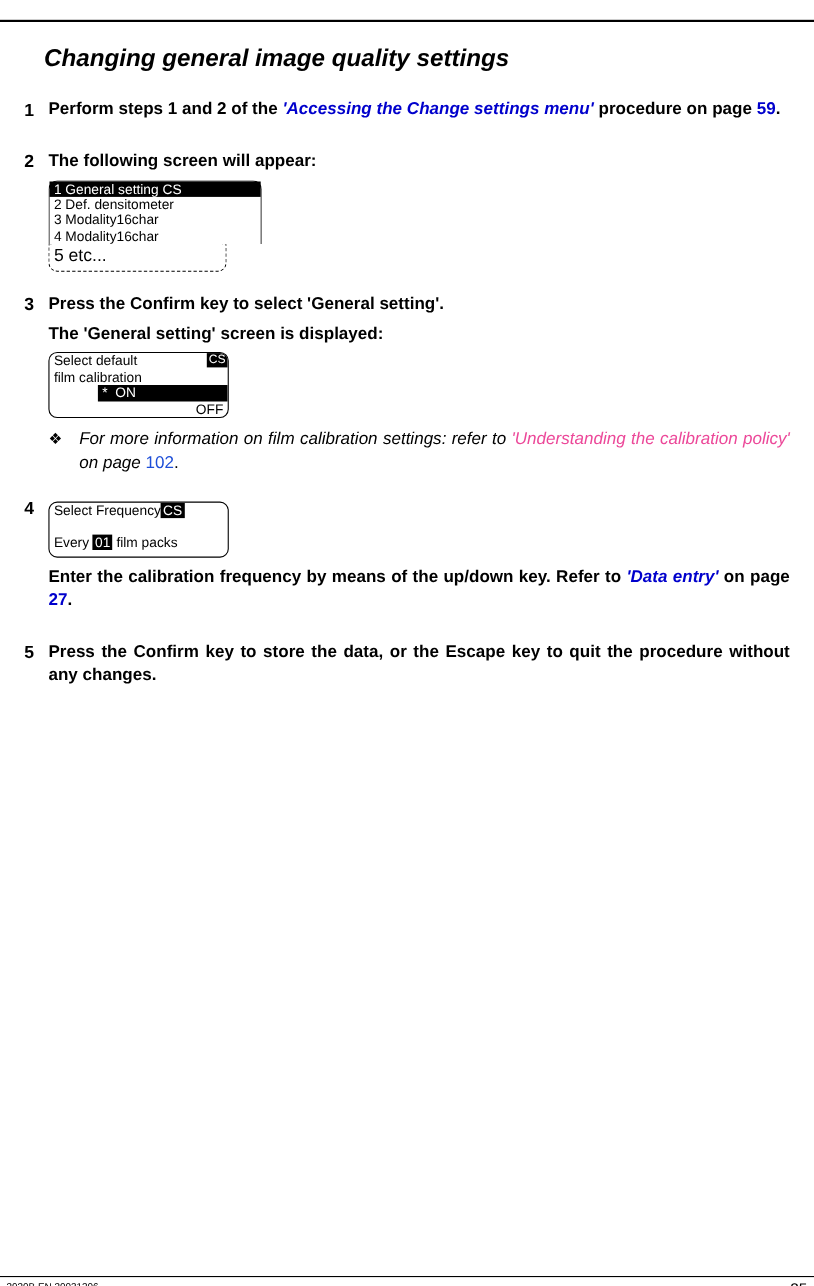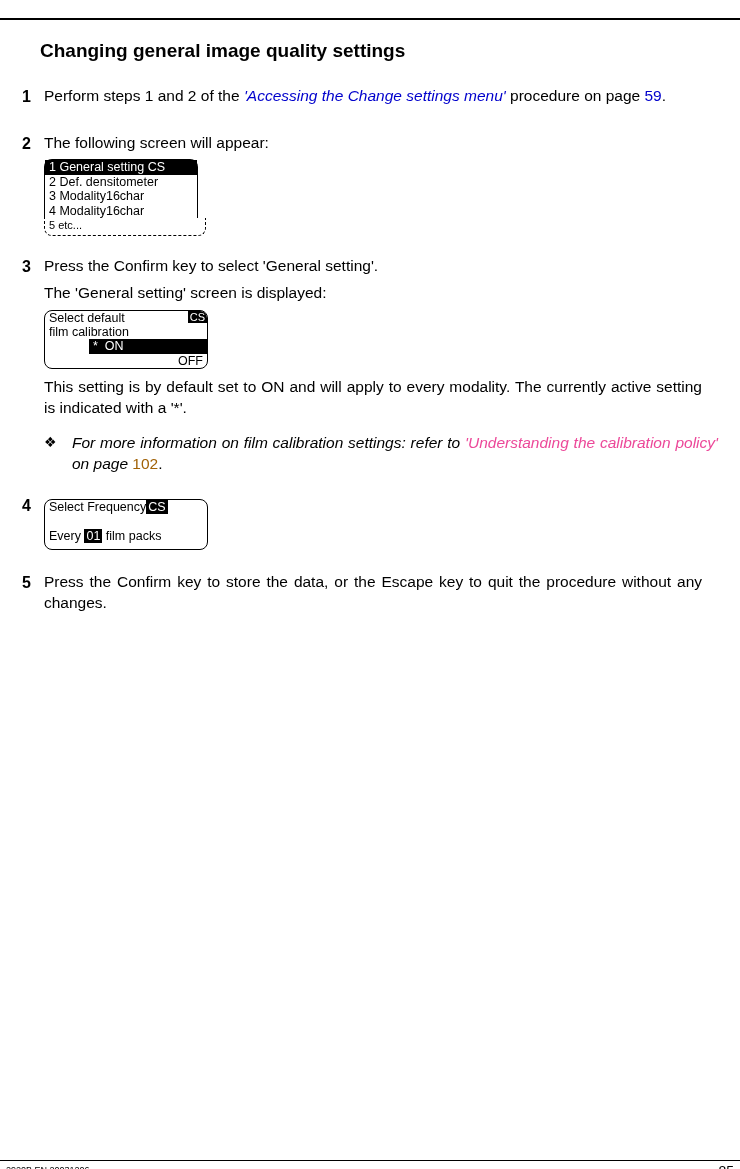--- a/index.html
+++ b/index.html
@@ -19,37 +19,38 @@
   }
   .hrule {
     border-top: 2.5px solid #000;
     margin-left: -22px;
     margin-right: -22px;
     margin-top: 0;
     margin-bottom: 18px;
   }
   .section-title {
     font-weight: bold;
-    font-size: 19px;
+    font-style: italic;
+    font-size: 22px;
     margin: 14px 0 22px 18px;
   }
   .step {
     display: flex;
     margin-bottom: 20px;
   }
   .step-num {
     font-weight: bold;
     width: 22px;
     flex-shrink: 0;
     font-size: 16px;
   }
   .step-body {
     flex: 1;
   }
-  .step-body p { margin: 0 16px 6px 0; }
+  .step-body p { margin: 0 0 6px 0; font-weight: bold; }
   .justify { text-align: justify; }
   .link { color: #0000cc; font-style: italic; }
   .linknum { color: #0000cc; }
   .lcd {
     border: 1.5px solid #000;
     border-radius: 8px;
     width: 162px;
     margin: 4px 0 2px 0;
     font-size: 12.5px;
     line-height: 1.15;
@@ -73,29 +74,29 @@
   }
   .lcd-dash {
     border-left: 1.5px solid #000;
     border-right: 1.5px solid #000;
     border-bottom: 1.5px solid #000;
     border-top: none;
     border-radius: 0 0 8px 8px;
     border-style: dashed;
     border-top-style: none;
     width: 162px;
-    font-size: 11px;
+    font-size: 16px;
     padding: 0 4px 2px 4px;
     box-sizing: border-box;
   }
   .lcd-upper {
     border: 1.5px solid #000;
     border-bottom: none;
     border-radius: 8px 8px 0 0;
-    width: 154px;
+    width: 194px;
     font-size: 12.5px;
     line-height: 1.15;
     padding-bottom: 0;
     box-sizing: border-box;
   }
   .lcd-upper .lcd-row { padding: 0 4px; }
   .inv-pill {
     background: #000;
     color: #fff;
     padding: 0 2px;
@@ -172,39 +173,41 @@
     <div class="step-num">3</div>
     <div class="step-body">
       <p>Press the Confirm key to select 'General setting'.</p>
       <p>The 'General setting' screen is displayed:</p>
       <div class="lcd">
         <div class="lcd-row"><span class="lcd-tag">CS</span><span>Select default</span></div>
         <div class="lcd-row">film calibration</div>
         <div class="lcd-row lcd-inv" style="white-space:pre;margin-left:44px;">*  ON</div>
         <div class="lcd-row" style="white-space:pre;text-align:right;">   OFF</div>
       </div>
-      <p class="justify" style="margin-top:8px;">This setting is by default set to ON and will apply to every modality. The currently active setting is indicated with a '*'.</p>
     </div>
   </div>
 
   <div class="note">
     <div class="note-mark">❖</div>
     <div class="note-body">
-      <span>For more information on film calibration settings: refer to </span><span style="color:#ec4899;">'Understanding the calibration policy'</span><span> on page </span><span style="color:#a16207;font-style:normal;">102</span><span style="font-style:normal;">.</span>
+      <span>For more information on film calibration settings: refer to </span><span style="color:#ec4899;">'Understanding the calibration policy'</span><span> on page </span><span style="color:#1d4ed8;font-style:normal;">102</span><span style="font-style:normal;">.</span>
     </div>
   </div>
 
   <div class="step">
     <div class="step-num">4</div>
     <div class="step-body">
       <div class="lcd" style="padding-bottom:6px;">
         <div class="lcd-row"><span>Select Frequency</span><span class="inv-pill">CS</span></div>
         <div class="lcd-row">&nbsp;</div>
         <div class="lcd-row"><span>Every</span> <span class="inv-pill">01</span><span> film packs</span></div>
       </div>
+      <p class="justify" style="margin-top:8px;">
+        <span>Enter the calibration frequency by means of the up/down key. Refer to </span><span class="link">'Data entry'</span><span> on page </span><span class="linknum">27</span><span>.</span>
+      </p>
     </div>
   </div>
 
   <div class="step">
     <div class="step-num">5</div>
     <div class="step-body justify">
       <p>Press the Confirm key to store the data, or the Escape key to quit the procedure without any changes.</p>
     </div>
   </div>
 

